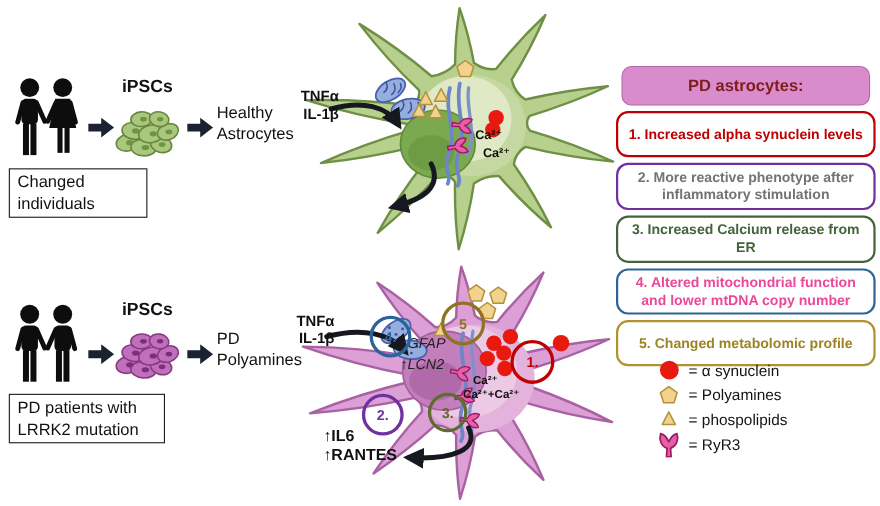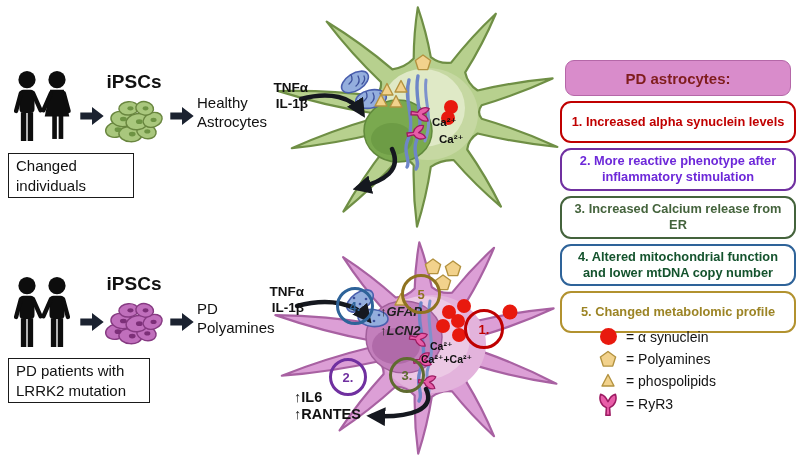--- a/index.html
+++ b/index.html
@@ -14,26 +14,26 @@
   .mito{fill:#94aedd;stroke:#4a5fae;stroke-width:1.6;}
   .mdot{fill:#3c4f9a;}
   .syn{fill:#e8190e;}
   .lip{fill:#f2d28c;stroke:#b3923f;stroke-width:1.4;stroke-linejoin:round;}
   .ry{fill:#e85da8;stroke:#9c1b62;stroke-width:1.2;stroke-linejoin:round;}
   .stim-arrow{fill:none;stroke:#15181f;stroke-width:4.5;stroke-linecap:round;}
   .flowarrow polygon{fill:#1b2230;}
   .silhouette{fill:#0d0d0d;}
   .silhouette .arm{stroke:#0d0d0d;stroke-width:3.2;stroke-linecap:round;fill:none;}
   
-  .ipsc-label{font-weight:bold;font-size:19px;text-align:center;}
+  .ipsc-label{font-weight:bold;font-size:16px;text-align:center;}
   .flow-label{font-size:15px;line-height:1.25;}
   .donor-box{border:1.6px solid #1a1a1a;background:#fff;padding:2px 7px;font-size:15px;line-height:1.3;}
   .stim{font-weight:bold;font-size:13.5px;line-height:1.2;text-align:right;}
   .genes{font-style:italic;font-size:13px;line-height:1.45;text-align:center;color:#202020;}
-  .genes.bold{font-weight:bold;text-align:left;margin-left:16px;}
+  .genes.bold{font-weight:normal;text-align:left;}
   .ca{font-weight:bold;font-size:11.5px;color:#101010;}
   .ca.small{font-size:10.5px;}
   .secreted{font-size:14.5px;line-height:1.18;}
   .secreted.bold{font-weight:bold;}
   .marker{position:absolute;border-style:solid;border-width:3px;border-radius:50%;
           display:flex;align-items:center;justify-content:center;
           font-weight:bold;font-size:13px;background:transparent;}
   
   #panel{position:absolute;left:560px;top:60px;width:236px;}
   #panel-header{margin:0 5px;height:34px;border-radius:9px;border:1.5px solid #b567a8;
@@ -278,23 +278,23 @@
 
   <div class="marker" style="left: 464px; top: 309px; width: 34px; height: 34px; border-color: rgb(191, 0, 0); color: rgb(191, 0, 0);">1.</div>
   <div class="marker" style="left: 329px; top: 358px; width: 32px; height: 32px; border-color: rgb(112, 48, 160); color: rgb(112, 48, 160);">2.</div>
   <div class="marker" style="left: 389px; top: 357px; width: 30px; height: 30px; border-color: rgb(95, 107, 48); color: rgb(95, 107, 48);">3.</div>
   <div class="marker" style="left: 336px; top: 287px; width: 32px; height: 32px; border-color: rgb(46, 99, 153); color: rgb(46, 99, 153);">4.</div>
   <div class="marker" style="left: 401px; top: 274px; width: 34px; height: 34px; border-color: rgb(143, 115, 32); color: rgb(143, 115, 32);">5</div>
 
   <div id="panel">
     <div id="panel-header" style="background-color: rgb(217, 140, 203);">PD astrocytes:</div>
     <div class="panel-item" style="border-color: rgb(192, 0, 0); color: rgb(192, 0, 0);">1.  Increased alpha synuclein levels</div>
-    <div class="panel-item" style="border-color: rgb(112, 48, 160); color: #6d28d9;">2. More reactive phenotype after inflammatory stimulation</div>
+    <div class="panel-item" style="border-color: rgb(112, 48, 160); color: #737373;">2. More reactive phenotype after inflammatory stimulation</div>
     <div class="panel-item" style="border-color: rgb(68, 99, 60); color: rgb(68, 99, 60);">3. Increased Calcium release from ER</div>
-    <div class="panel-item" style="border-color: rgb(46, 99, 153); color: #14532d;">4. Altered mitochondrial function and lower mtDNA copy number</div>
+    <div class="panel-item" style="border-color: rgb(46, 99, 153); color: #ec4899;">4. Altered mitochondrial function and lower mtDNA copy number</div>
     <div class="panel-item" style="border-color: rgb(178, 146, 47); color: rgb(156, 132, 37);">5. Changed metabolomic profile</div>
   </div>
 
   <div id="legend">
     <div class="legend-row">
       <span class="legend-sym">
         <svg width="19" height="19" viewBox="0 0 19 19">
             <circle class="syn" cx="9.5" cy="9.5" r="8.5"></circle>
           </svg>
       </span>

